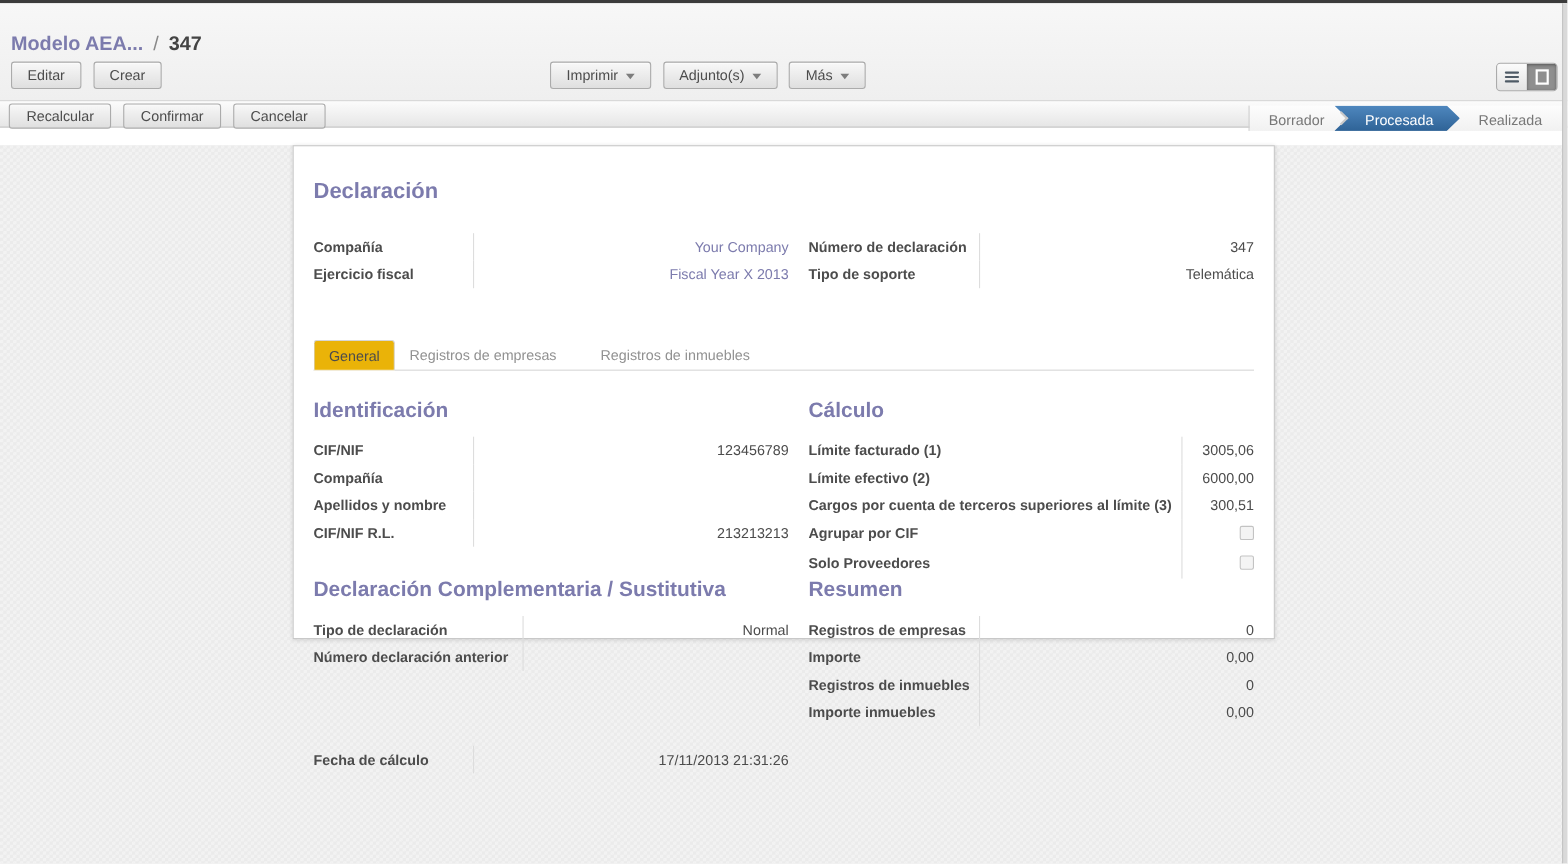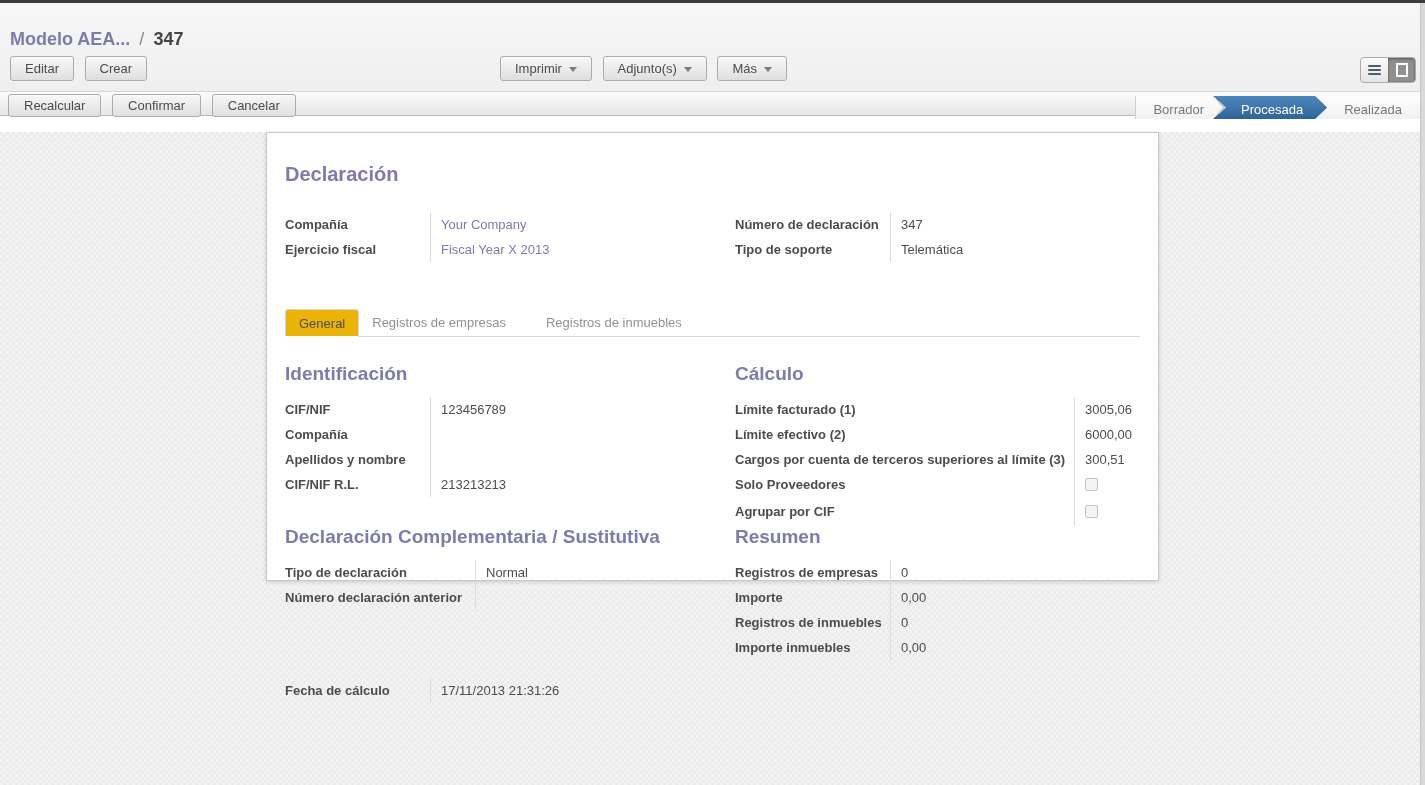--- a/index.html
+++ b/index.html
@@ -58,21 +58,21 @@
   .sheet { width:893px; height:449px; margin:16px auto 0; background:#fff;
            border:1px solid #c8c8c8; box-shadow:0 1px 4px rgba(0,0,0,.15);
            padding:0 18px; }
   .sheet-title { margin-top:30px; font-size:20px; font-weight:bold; color:#7c7bad; }
   .cols { display:flex; }
   .col-l { width:432px; }
   .col-r { margin-left:18px; flex:1; }
   .top-groups { margin-top:26px; }
   .frow { display:flex; min-height:25px; line-height:25px; }
   .flabel { font-weight:bold; color:#4c4c4c; padding-right:8px; }
-  .fval { flex:1; border-left:1px solid #ddd; padding-left:10px; color:#4c4c4c; }
+  .fval { flex:1; border-left:1px solid #ddd; padding-left:10px; color:#4c4c4c;text-align:right; }
   .fval.link { color:#7c7bad; cursor:pointer; }
   .w145 .flabel { width:145px; } .w155 .flabel { width:155px; }
   .w190 .flabel { width:190px; } .w339 .flabel { width:339px; }
   .chk { display:inline-block; width:13px; height:13px; border:1px solid #c3c3c3;
          background:#f4f4f4; border-radius:2px; margin-top:6px; }
   
   .tabs { margin-top:46px; display:flex; border-bottom:1px solid #d6d6d6; height:29px; }
   .tab { padding:0 13px; line-height:27px; color:#919191; cursor:pointer; margin-right:14px;
          position:relative; top:1px; }
   .tab.active { background:#eab308; border:1px solid #d6d6d6; border-bottom:1px solid #fff;
@@ -202,25 +202,25 @@
           </div>
           <div class="frow">
             <span class="flabel">Límite efectivo (2)</span>
             <span class="fval">6000,00</span>
           </div>
           <div class="frow">
             <span class="flabel">Cargos por cuenta de terceros superiores al límite (3)</span>
             <span class="fval">300,51</span>
           </div>
           <div class="frow" style="min-height:26px">
+            <span class="flabel">Agrupar por CIF</span>
+            <span class="fval"><span class="chk"></span></span>
+          </div>
+          <div class="frow" style="min-height:26px">
             <span class="flabel">Solo Proveedores</span>
-            <span class="fval"><span class="chk"></span></span>
-          </div>
-          <div class="frow" style="min-height:26px">
-            <span class="flabel">Agrupar por CIF</span>
             <span class="fval"><span class="chk"></span></span>
           </div>
         </div>
       </div>
 
       <div class="cols cols2">
         <div class="col-l w190">
           <div class="section-title">Declaración Complementaria / Sustitutiva</div>
           <div class="frow">
             <span class="flabel">Tipo de declaración</span>

